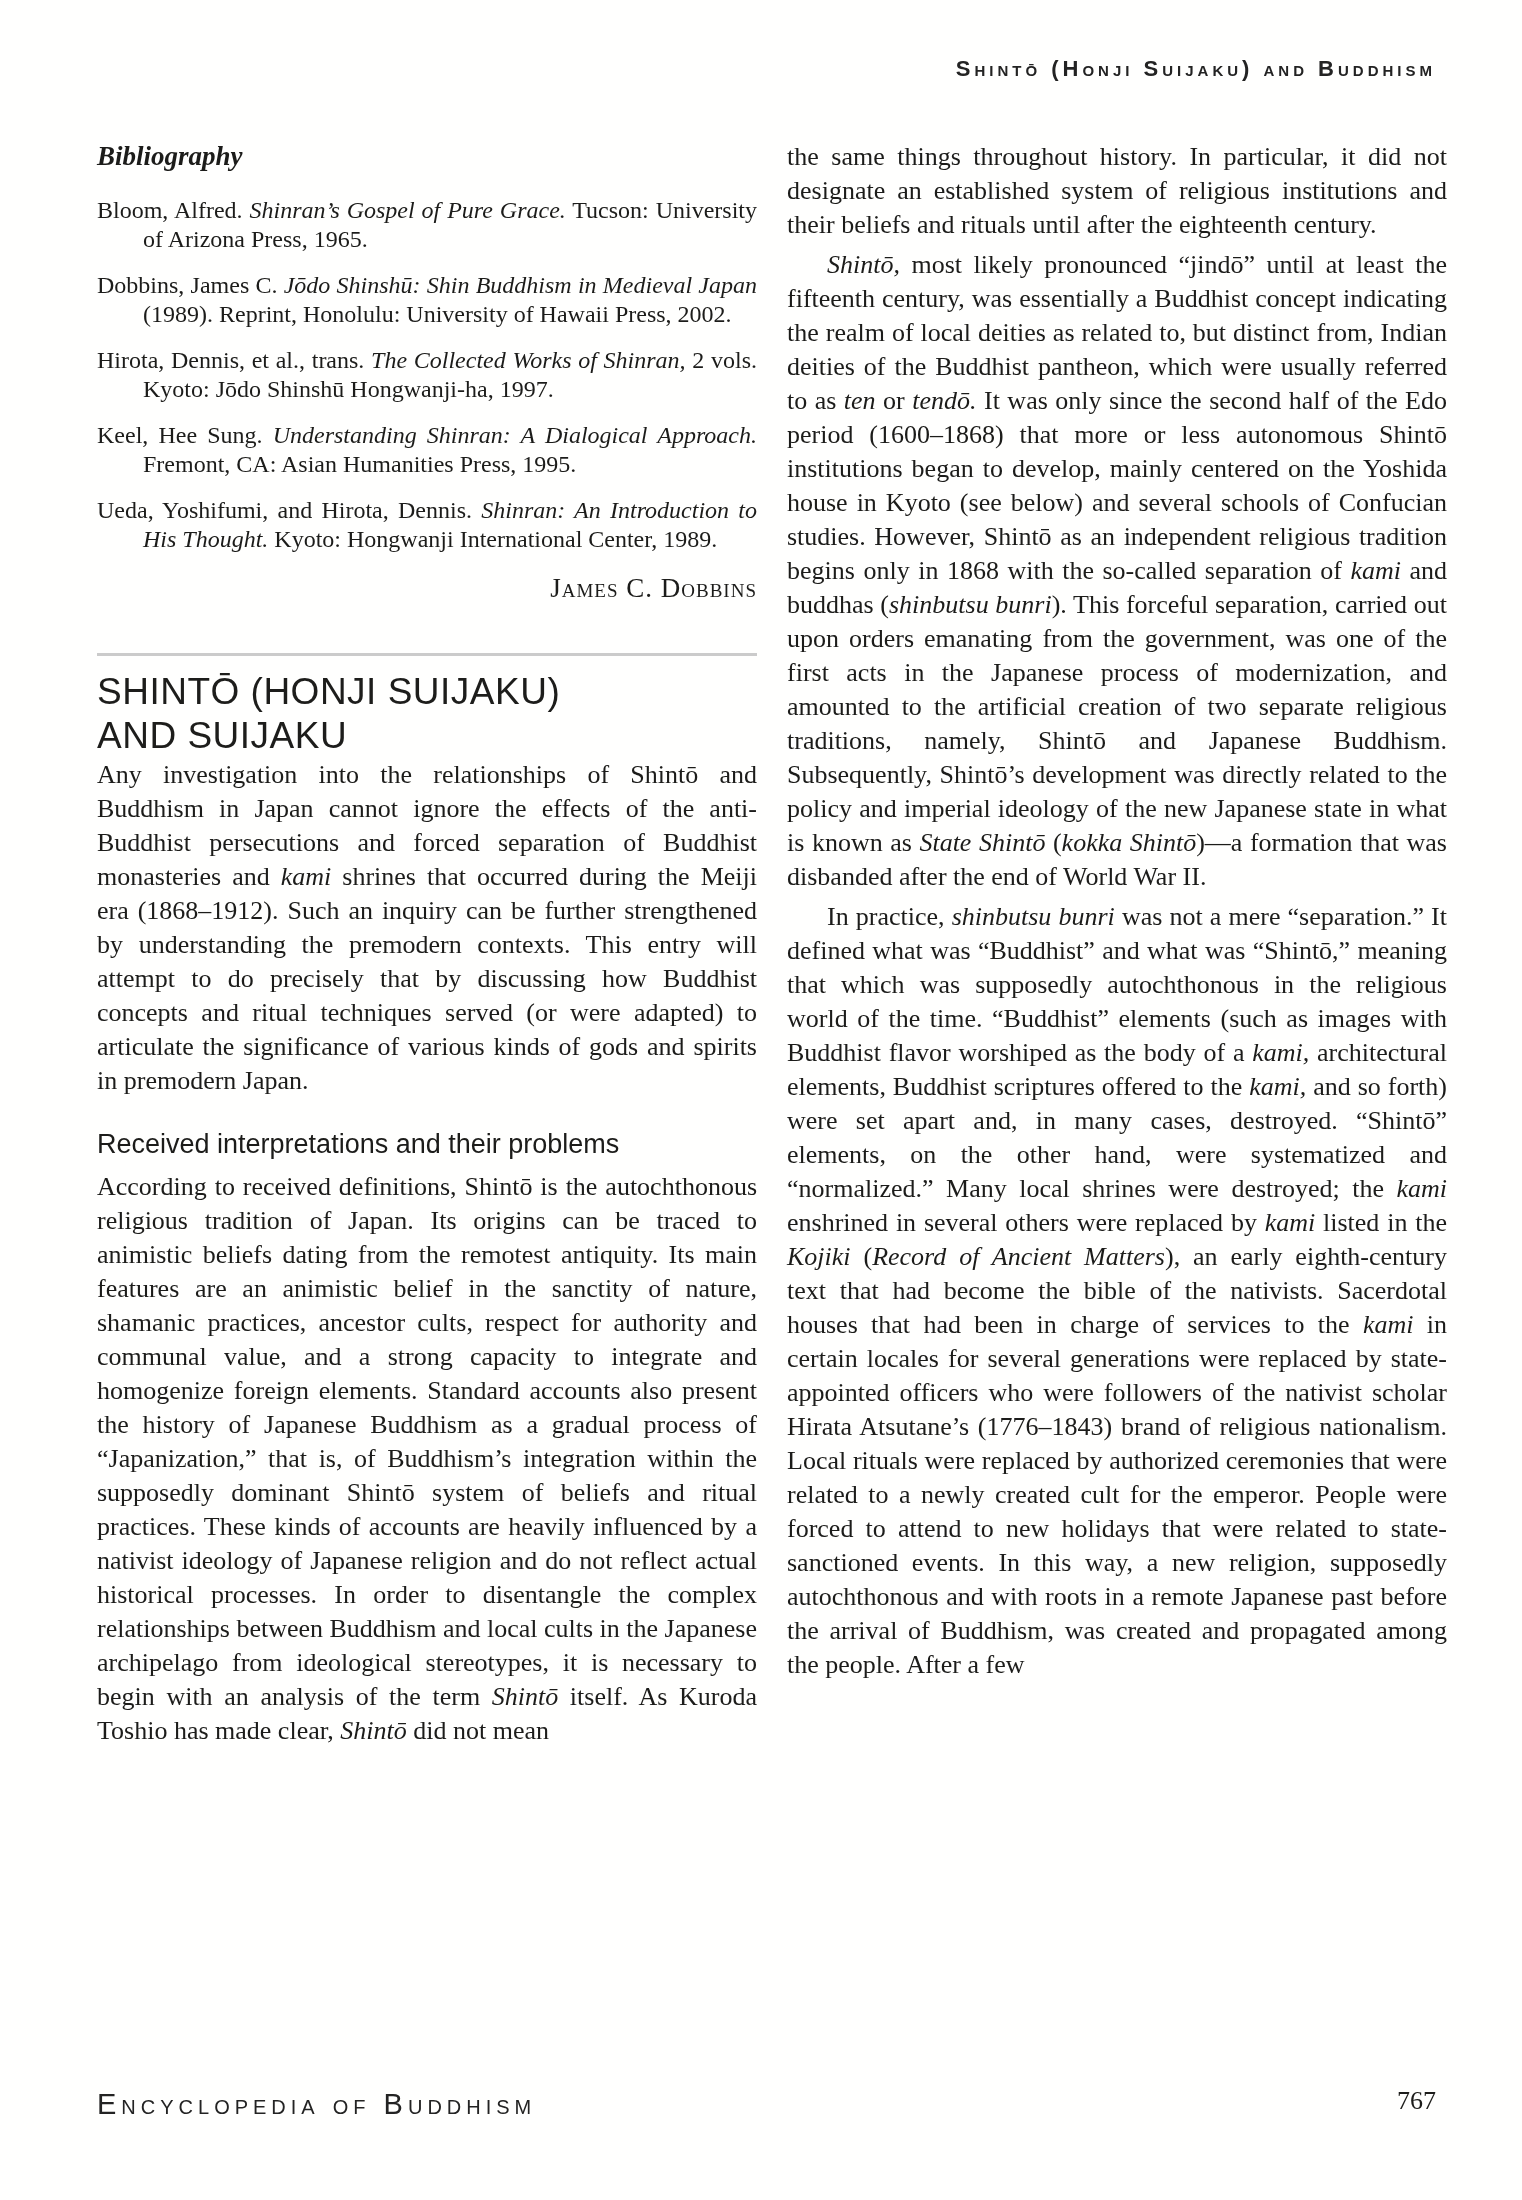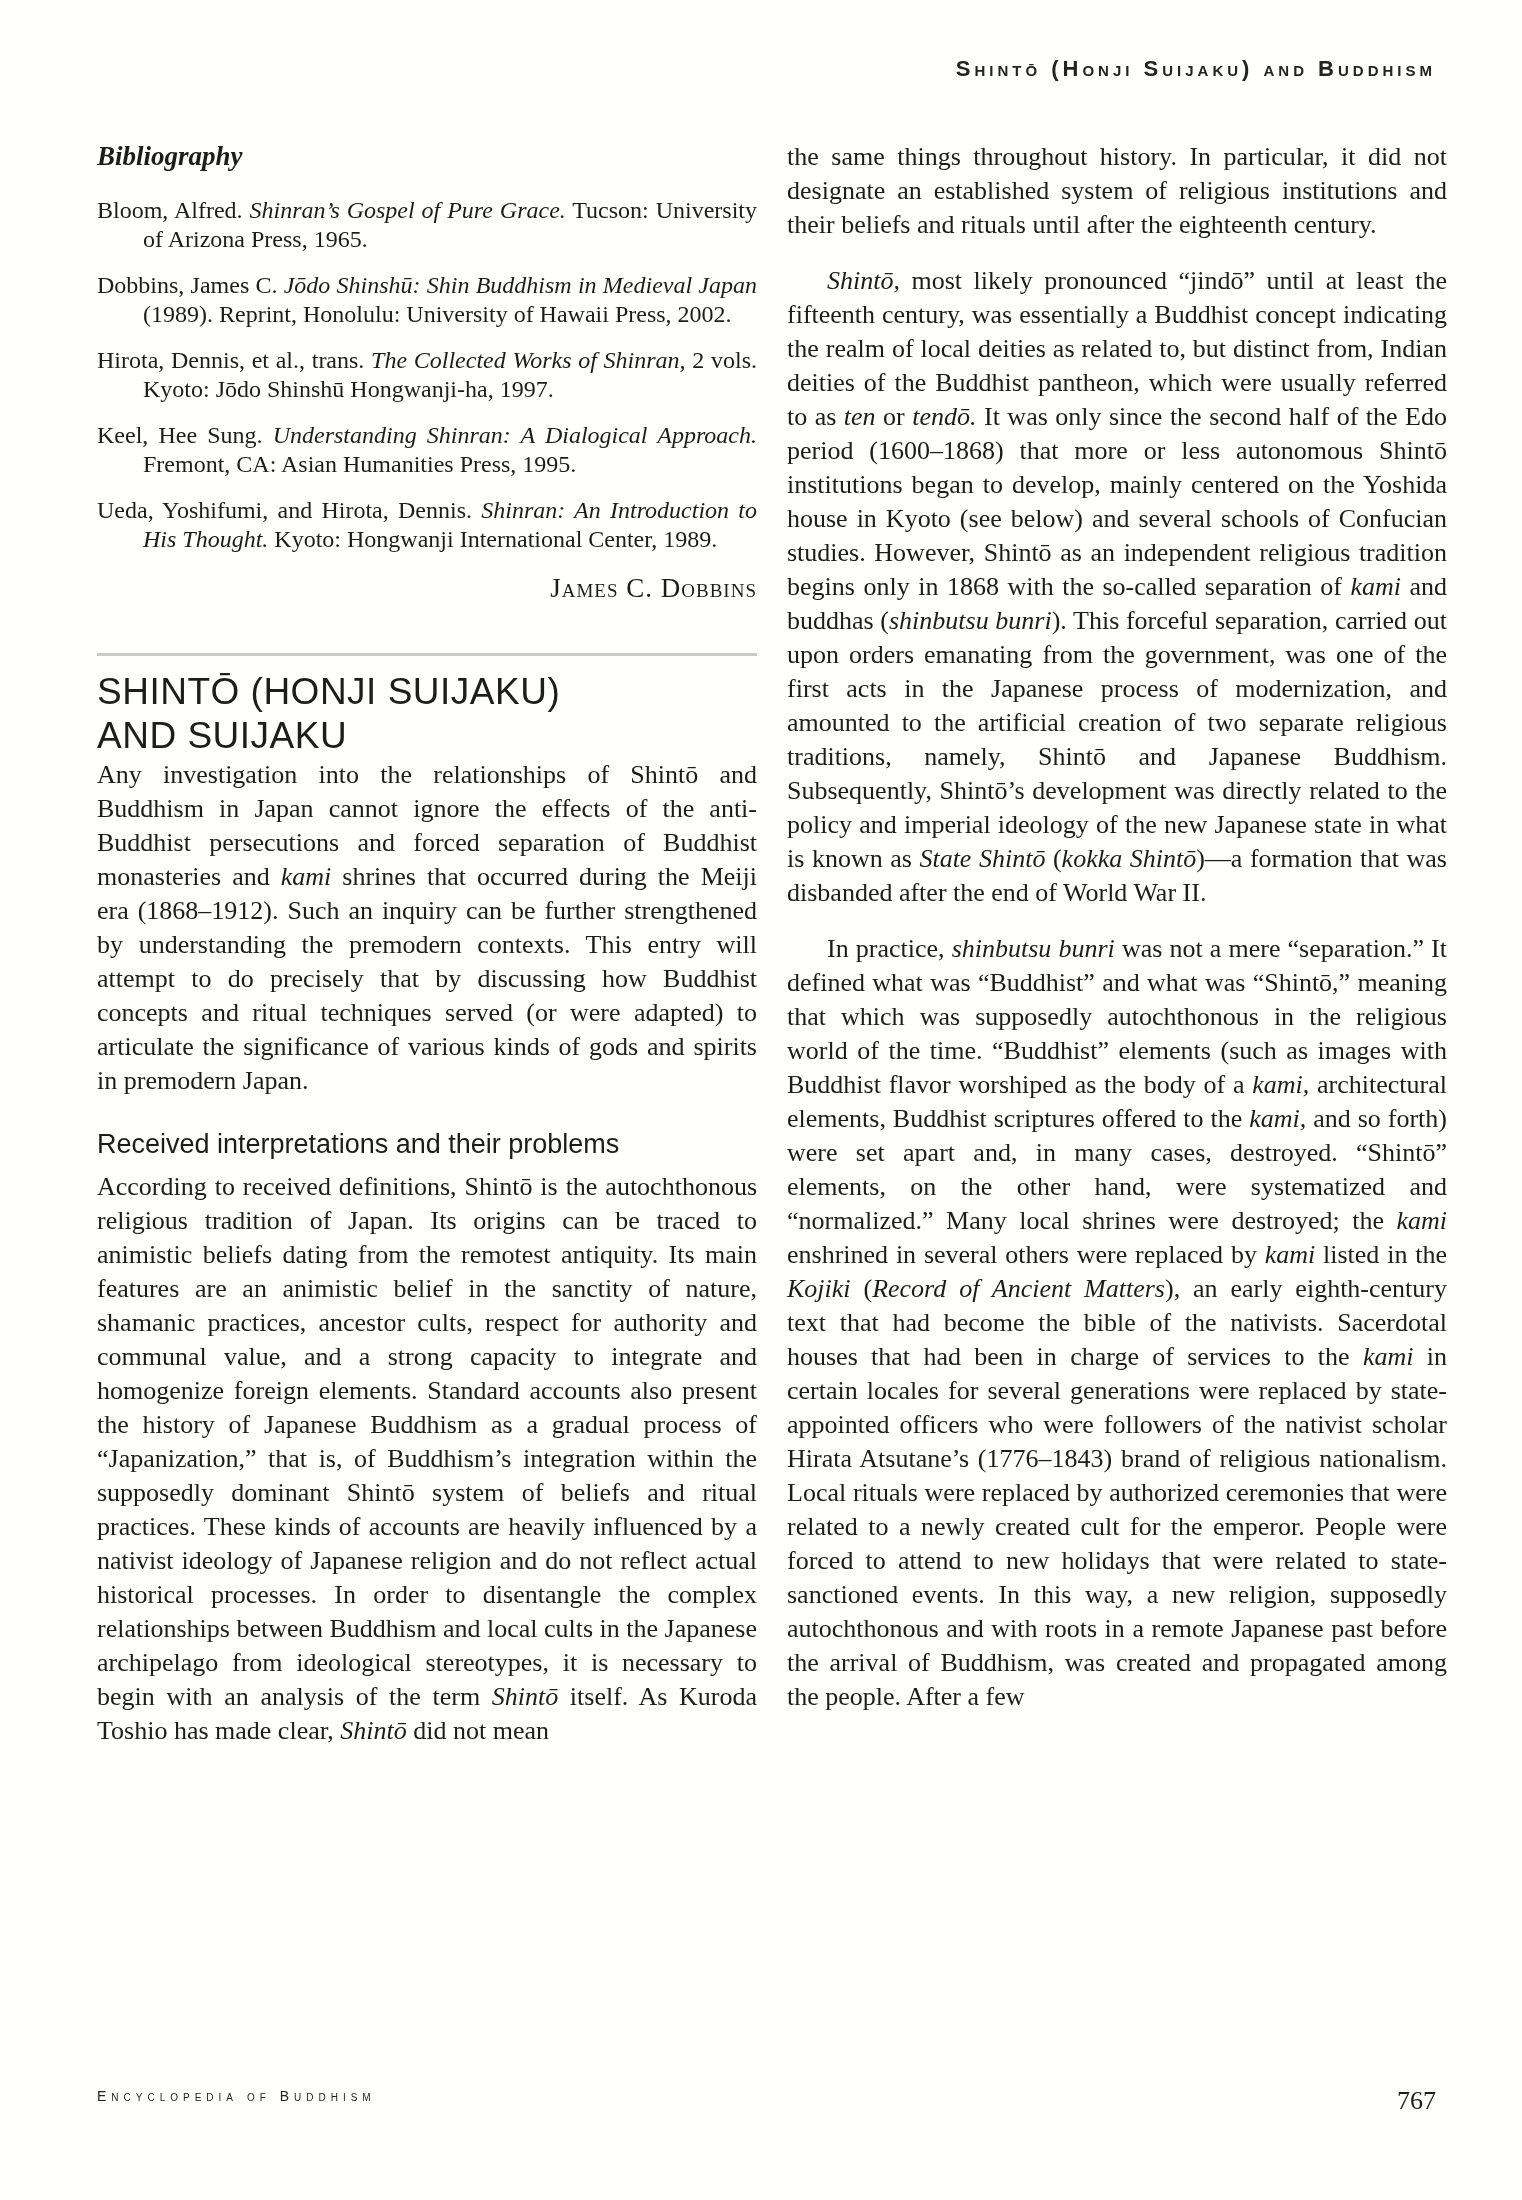--- a/index.html
+++ b/index.html
@@ -76,28 +76,28 @@
   .section-heading {
     font-family: "Liberation Sans", sans-serif;
     font-weight: normal;
     font-size: 27px;
     line-height: 32px;
     text-align: left;
     margin-top: 30px;
   }
   .para { margin: 0; }
   .para-after-heading { margin-top: 10px; }
-  .para-indent { text-indent: 40px; margin-top: 22px; }
+  .para-indent { text-indent: 40px; margin-top: 6px; }
   .footer-left {
     position: absolute;
     left: 97px;
     top: 2088px;
     font-family: "Liberation Sans", sans-serif;
     font-variant: small-caps;
-    font-size: 14px;
+    font-size: 29px;
     letter-spacing: 5px;
     color: #232323;
     white-space: nowrap;
   }
   .footer-page {
     position: absolute;
     right: 86px;
     top: 2086px;
     font-size: 26px;
     color: #1c1c1a;

